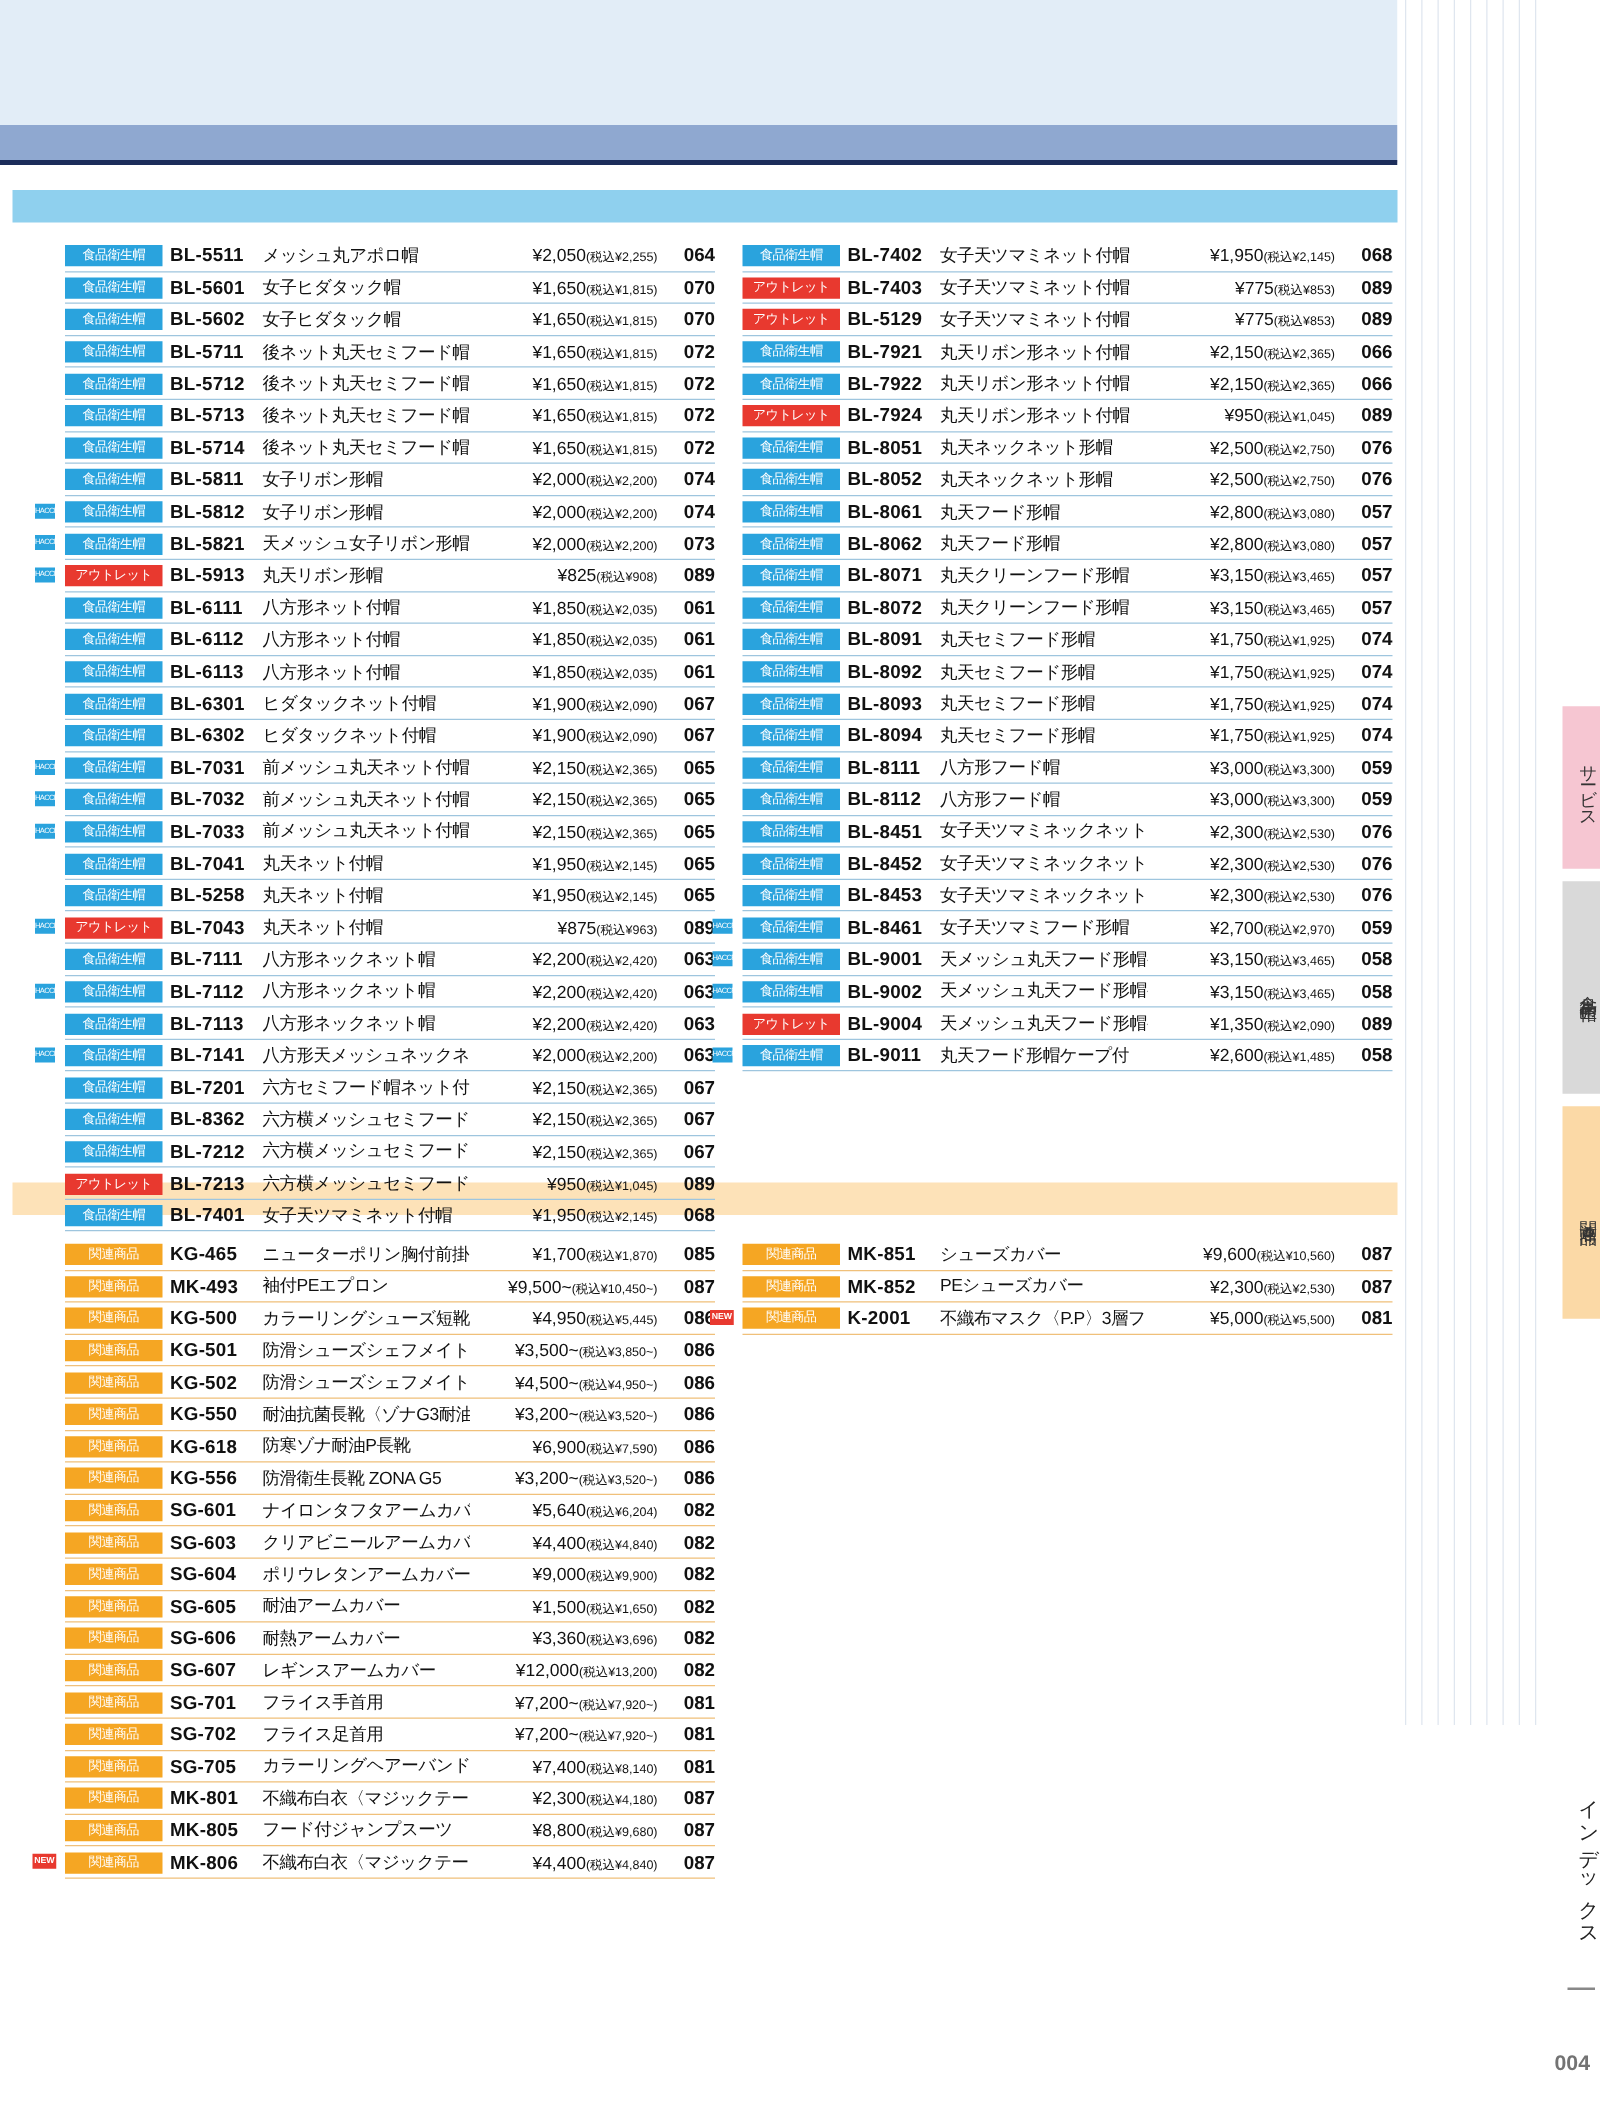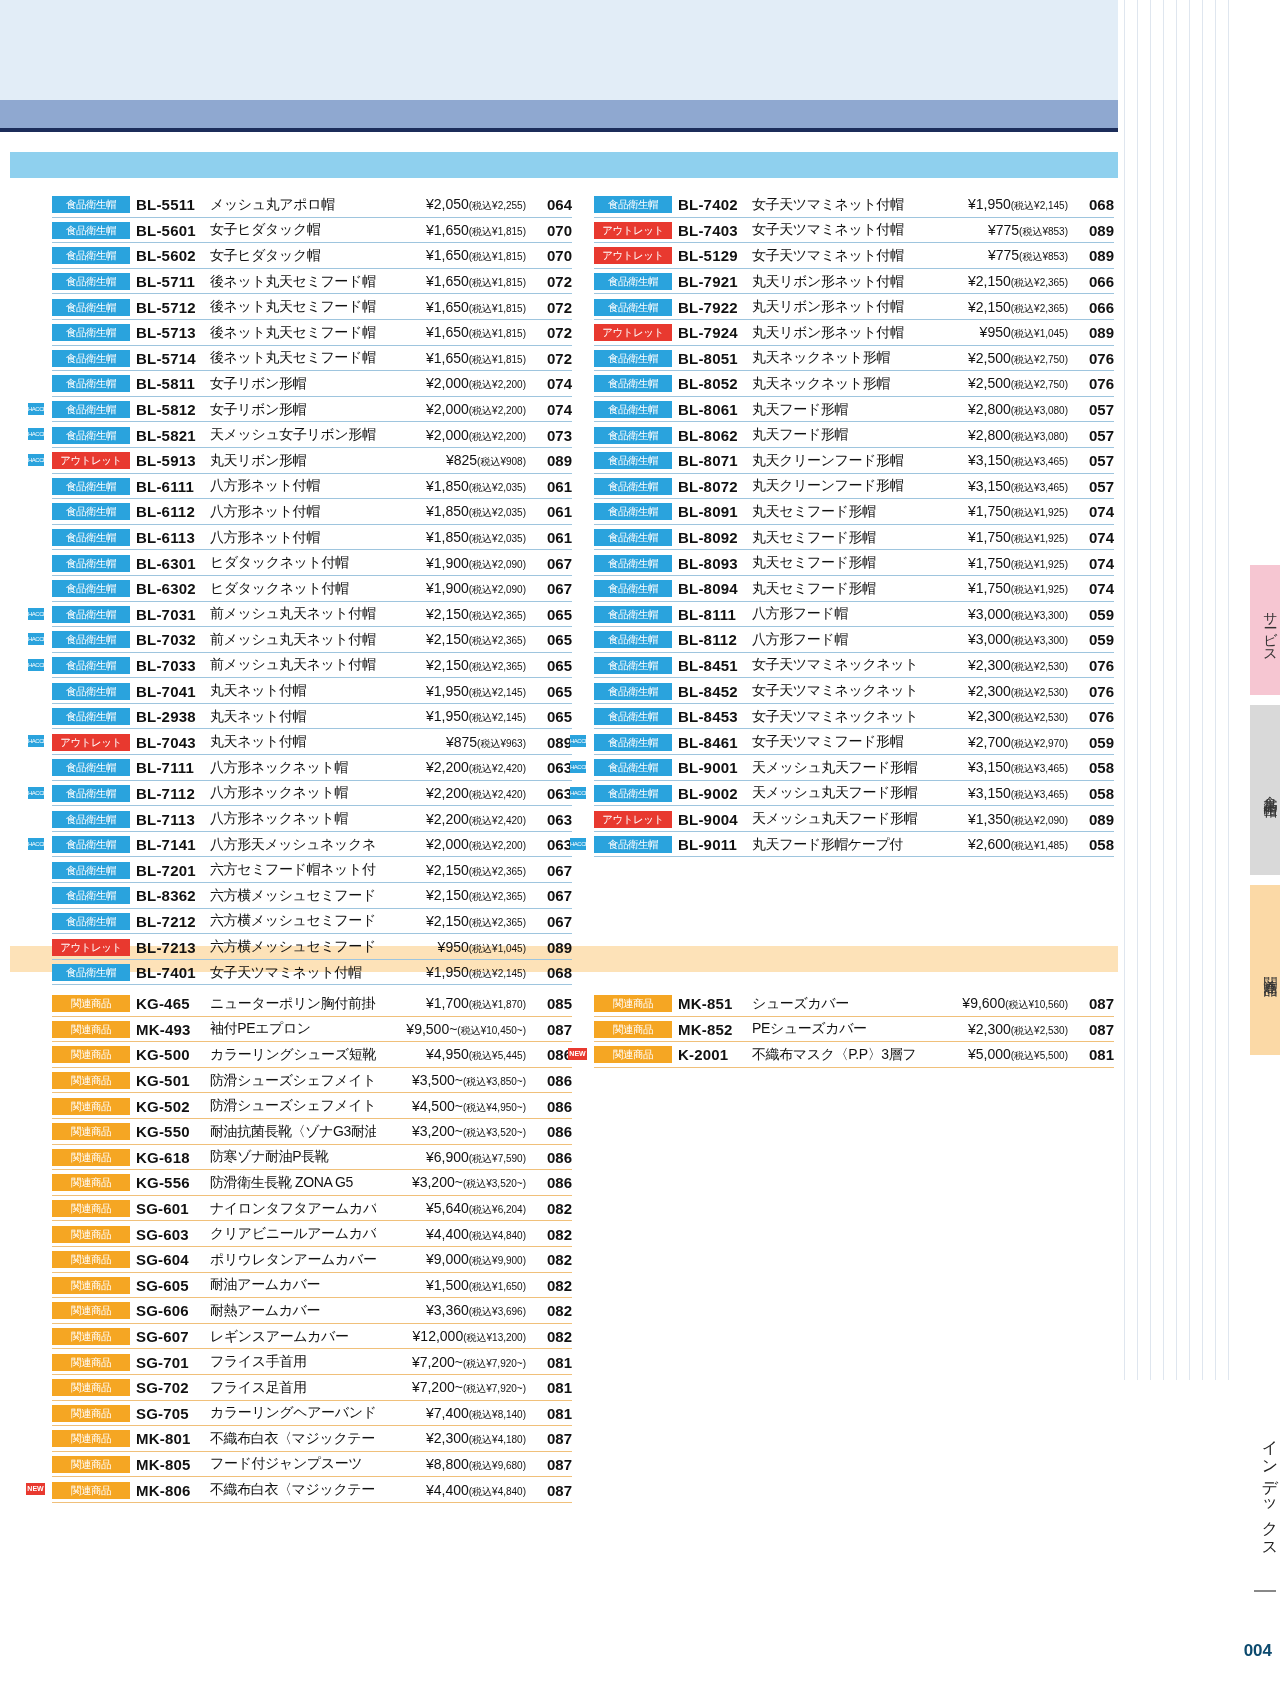--- a/index.html
+++ b/index.html
@@ -71,21 +71,21 @@
     text-align:center; font-size:14px; letter-spacing:2px; color:#333;
     padding:10px 0;
   }
   #tab-service { top:565px; height:130px; background:#f6c6d2; }
   #tab-food { top:705px; height:170px; background:#d9d9d9; }
   #tab-related { top:885px; height:170px; background:#fbd9a6; }
   #tab-index { top:1380px; height:220px; background:#ffffff; color:#222; font-size:16px; }
   #tab-index-line { position:absolute; right:4px; top:1590px; width:22px; height:2px; background:#888; }
 
   #page-num {
-    position:absolute; right:8px; bottom:28px; font-size:17px; font-weight:bold; color:#0c4a6e;
+    position:absolute; right:8px; bottom:28px; font-size:17px; font-weight:bold; color:#737373;
   }
 </style>
 </head>
 <body>
 
 <div id="top-band"></div>
 <div id="top-band-line"></div>
 <div id="top-band-line2"></div>
 
 <div id="right-stripes">
@@ -265,21 +265,21 @@
     <div class="row">
       <span class="tag food">食品衛生帽</span>
       <span class="code">BL-7041</span>
       <span class="name">丸天ネット付帽</span>
       <span class="price"><span>¥1,950</span><span class="tax">(税込¥2,145)</span></span>
       <span class="page">065</span>
       <span class="underline"></span>
     </div>
     <div class="row">
       <span class="tag food">食品衛生帽</span>
-      <span class="code">BL-2938</span>
+      <span class="code">BL-5258</span>
       <span class="name">丸天ネット付帽</span>
       <span class="price"><span>¥1,950</span><span class="tax">(税込¥2,145)</span></span>
       <span class="page">065</span>
       <span class="underline"></span>
     </div>
     <div class="row">
       <span class="haccp" style="left: -24px; top: 6px;">HACCP</span>
       <span class="tag outlet">アウトレット</span>
       <span class="code">BL-7043</span>
       <span class="name">丸天ネット付帽</span>

